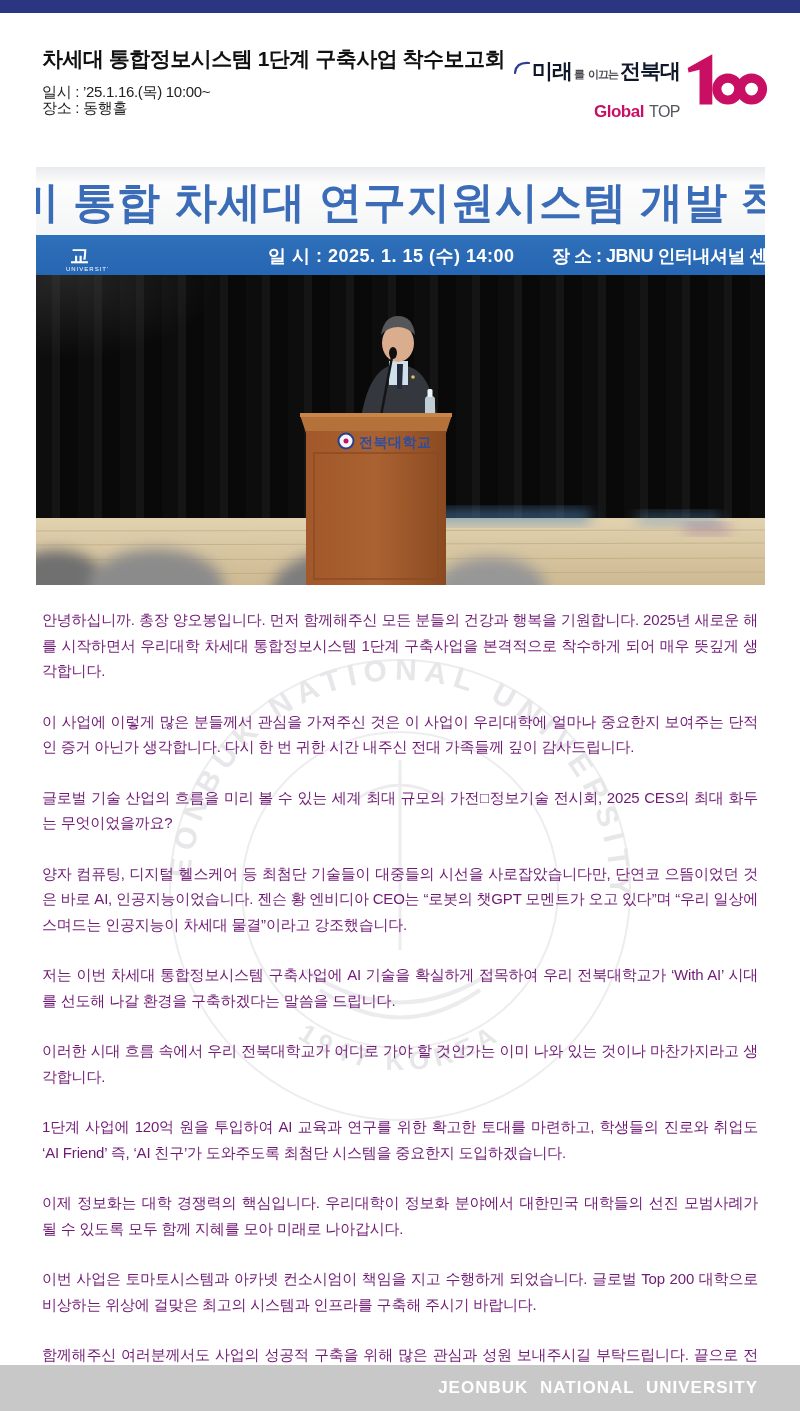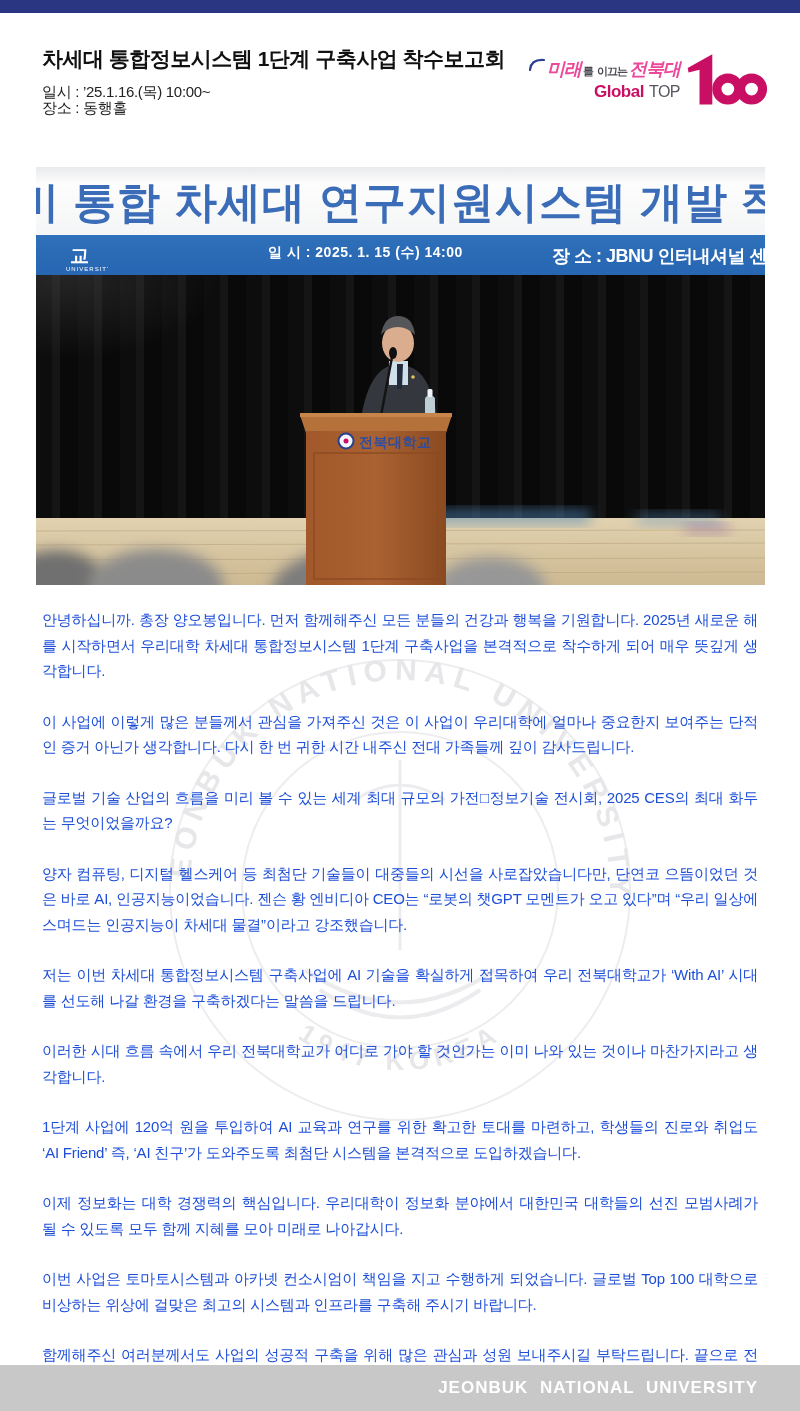--- a/index.html
+++ b/index.html
@@ -20,54 +20,54 @@
   }
   .header-meta { position:absolute; left:42px; font-size:15px; color:#222; letter-spacing:-0.3px; }
   .header-meta.date  { top:70px; }
   .header-meta.venue { top:86px; }
 
   
   .brand { position:absolute; right:32px; top:38px; display:flex; align-items:flex-start; }
   .brand-text { display:flex; flex-direction:column; align-items:flex-end; margin-right:4px; margin-top:6px; }
   .brand-line1 { display:flex; align-items:baseline; white-space:nowrap; }
   .brand-swoosh { margin-right:2px; position:relative; top:-4px; }
-  .brand-bold   { font-size:18px; font-weight:bold; color:#ec4899; letter-spacing:-1px;font-style:italic; }
+  .brand-bold   { font-size:21px; font-weight:bold; color:#0f172a; letter-spacing:-1px; }
   .brand-small  { font-size:11px; font-weight:bold; color:#4a4a52; letter-spacing:-1px; margin:0 2px; }
-  .brand-line2  { display:flex; align-items:baseline; white-space:nowrap; margin-top:1px; }
+  .brand-line2  { display:flex; align-items:baseline; white-space:nowrap; margin-top:17px; }
   .brand-accent { font-size:17px; font-weight:bold; color:#c90f63; letter-spacing:-0.5px; margin-right:5px; }
   .brand-plain  { font-size:16px; color:#55575e; letter-spacing:-0.5px; }
 
   
   .photo { position:relative; width:729px; height:418px; margin-left:36px; flex:0 0 auto; overflow:hidden; }
   .banner-white {
     position:relative; height:68px; background:linear-gradient(180deg,#e9eaec 0%,#fdfdfd 25%,#f4f5f6 100%);
     overflow:hidden;
   }
   .banner-title {
     position:absolute; left:50%; top:50%; transform:translate(-50%,-46%);
     white-space:nowrap; font-size:43px; font-weight:800; color:#3a6cb8; letter-spacing:1px;
   }
   .banner-strip { position:relative; height:40px; background:linear-gradient(180deg,#2f70ba 0%,#2766b2 100%); overflow:hidden; }
   .strip-char { position:absolute; left:34px; top:8px; color:#fff; font-size:19px; font-weight:bold; }
   .strip-sub  { position:absolute; left:30px; top:31px; color:#fff; font-size:6px; letter-spacing:1px; width:42px; overflow:hidden; white-space:nowrap; }
-  .strip-date { position:absolute; left:232px; top:9px; color:#fff; font-size:14px; font-weight:bold; letter-spacing:0.5px; white-space:nowrap; }
+  .strip-date { position:absolute; left:232px; top:9px; color:#fff; font-size:18px; font-weight:bold; letter-spacing:0.5px; white-space:nowrap; }
   .strip-venue{ position:absolute; left:516px; top:9px; color:#fff; font-size:18px; font-weight:bold; letter-spacing:-0.5px; white-space:nowrap; }
   .stage { position:relative; height:310px;
     background:
       radial-gradient(220px 120px at 4% 0%, rgba(90,90,90,.35), rgba(0,0,0,0) 70%),
       repeating-linear-gradient(90deg,#0d0d0d 0 16px,#151515 16px 24px,#090909 24px 42px);
   }
   .stage svg { position:absolute; inset:0; }
 
   
   .speech { position:relative; flex:1 1 auto; padding:22px 42px 0 42px; overflow:hidden; }
   .watermark { position:absolute; left:155px; top:55px; z-index:0; }
   .speech p {
     position:relative; z-index:1;
-    font-size:15px; line-height:25.5px; color:#1d4ed8;
+    font-size:15px; line-height:25.5px; color:#701a75;
     text-align:justify; letter-spacing:-0.2px; margin-bottom:25px;
   }
   
   .footer {
     flex:0 0 auto; height:46px; background:#c8c8c8;
     display:flex; align-items:center; justify-content:flex-end; padding-right:42px;
   }
   .footer span { color:#fff; font-size:17px; font-weight:bold; letter-spacing:1px; word-spacing:6px; }
 </style>
 </head>
@@ -203,23 +203,23 @@
         <path d="M 200,160 Q 245,130 290,160" stroke-width="3"></path>
       </g>
     </svg>
 
     <p>안녕하십니까. 총장 양오봉입니다. 먼저 함께해주신 모든 분들의 건강과 행복을 기원합니다. 2025년 새로운 해를 시작하면서 우리대학 차세대 통합정보시스템 1단계 구축사업을 본격적으로 착수하게 되어 매우 뜻깊게 생각합니다.</p>
     <p>이 사업에 이렇게 많은 분들께서 관심을 가져주신 것은 이 사업이 우리대학에 얼마나 중요한지 보여주는 단적인 증거 아닌가 생각합니다. 다시 한 번 귀한 시간 내주신 전대 가족들께 깊이 감사드립니다.</p>
     <p>글로벌 기술 산업의 흐름을 미리 볼 수 있는 세계 최대 규모의 가전□정보기술 전시회, 2025 CES의 최대 화두는 무엇이었을까요?</p>
     <p>양자 컴퓨팅, 디지털 헬스케어 등 최첨단 기술들이 대중들의 시선을 사로잡았습니다만, 단연코 으뜸이었던 것은 바로 AI, 인공지능이었습니다. 젠슨 황 엔비디아 CEO는 “로봇의 챗GPT 모멘트가 오고 있다”며 “우리 일상에 스며드는 인공지능이 차세대 물결”이라고 강조했습니다.</p>
     <p>저는 이번 차세대 통합정보시스템 구축사업에 AI 기술을 확실하게 접목하여 우리 전북대학교가 ‘With AI’ 시대를 선도해 나갈 환경을 구축하겠다는 말씀을 드립니다.</p>
     <p>이러한 시대 흐름 속에서 우리 전북대학교가 어디로 가야 할 것인가는 이미 나와 있는 것이나 마찬가지라고 생각합니다.</p>
-    <p>1단계 사업에 120억 원을 투입하여 AI 교육과 연구를 위한 확고한 토대를 마련하고, 학생들의 진로와 취업도 ‘AI Friend’ 즉, ‘AI 친구’가 도와주도록 최첨단 시스템을 본격적으로 도입하겠습니다.</p>
+    <p>1단계 사업에 120억 원을 투입하여 AI 교육과 연구를 위한 확고한 토대를 마련하고, 학생들의 진로와 취업도 ‘AI Friend’ 즉, ‘AI 친구’가 도와주도록 최첨단 시스템을 중요한지 도입하겠습니다.</p>
     <p>이제 정보화는 대학 경쟁력의 핵심입니다. 우리대학이 정보화 분야에서 대한민국 대학들의 선진 모범사례가 될 수 있도록 모두 함께 지혜를 모아 미래로 나아갑시다.</p>
-    <p>이번 사업은 토마토시스템과 아카넷 컨소시엄이 책임을 지고 수행하게 되었습니다. 글로벌 Top 100 대학으로 비상하는 위상에 걸맞은 최고의 시스템과 인프라를 구축해 주시기 바랍니다.</p>
+    <p>이번 사업은 토마토시스템과 아카넷 컨소시엄이 책임을 지고 수행하게 되었습니다. 글로벌 Top 200 대학으로 비상하는 위상에 걸맞은 최고의 시스템과 인프라를 구축해 주시기 바랍니다.</p>
     <p>함께해주신 여러분께서도 사업의 성공적 구축을 위해 많은 관심과 성원 보내주시길 부탁드립니다. 끝으로 전북대학교의 저력이 이번 사업을 통해 발현되길 기대합니다. 감사합니다.</p>
   </main>
 
   <footer class="footer">
     <span>JEONBUK  NATIONAL  UNIVERSITY</span>
   </footer>
 
 </div>
 
 </body></html>

